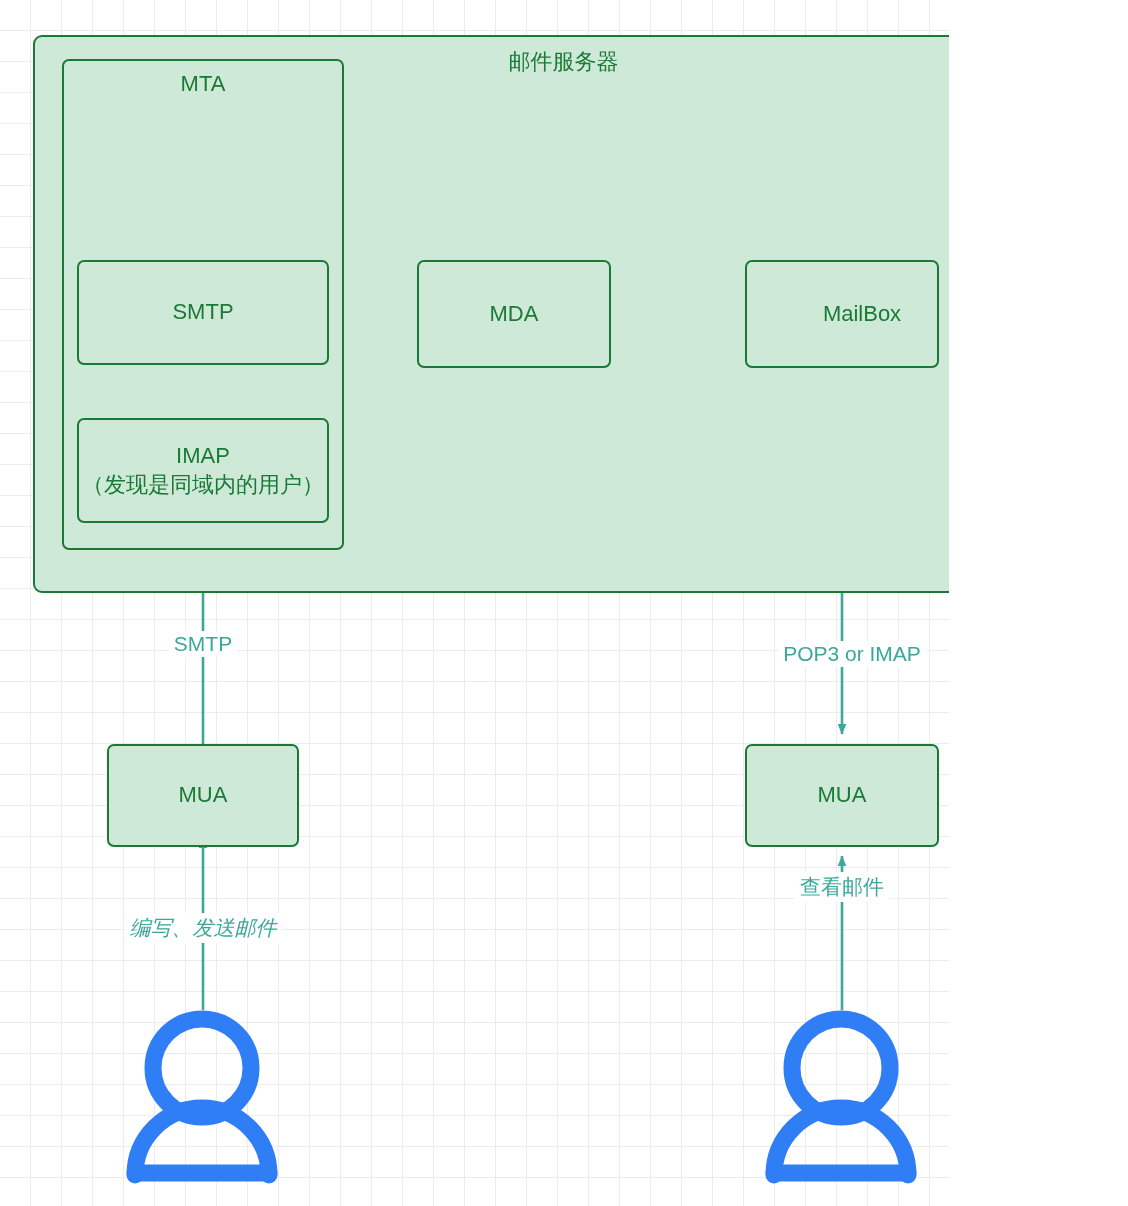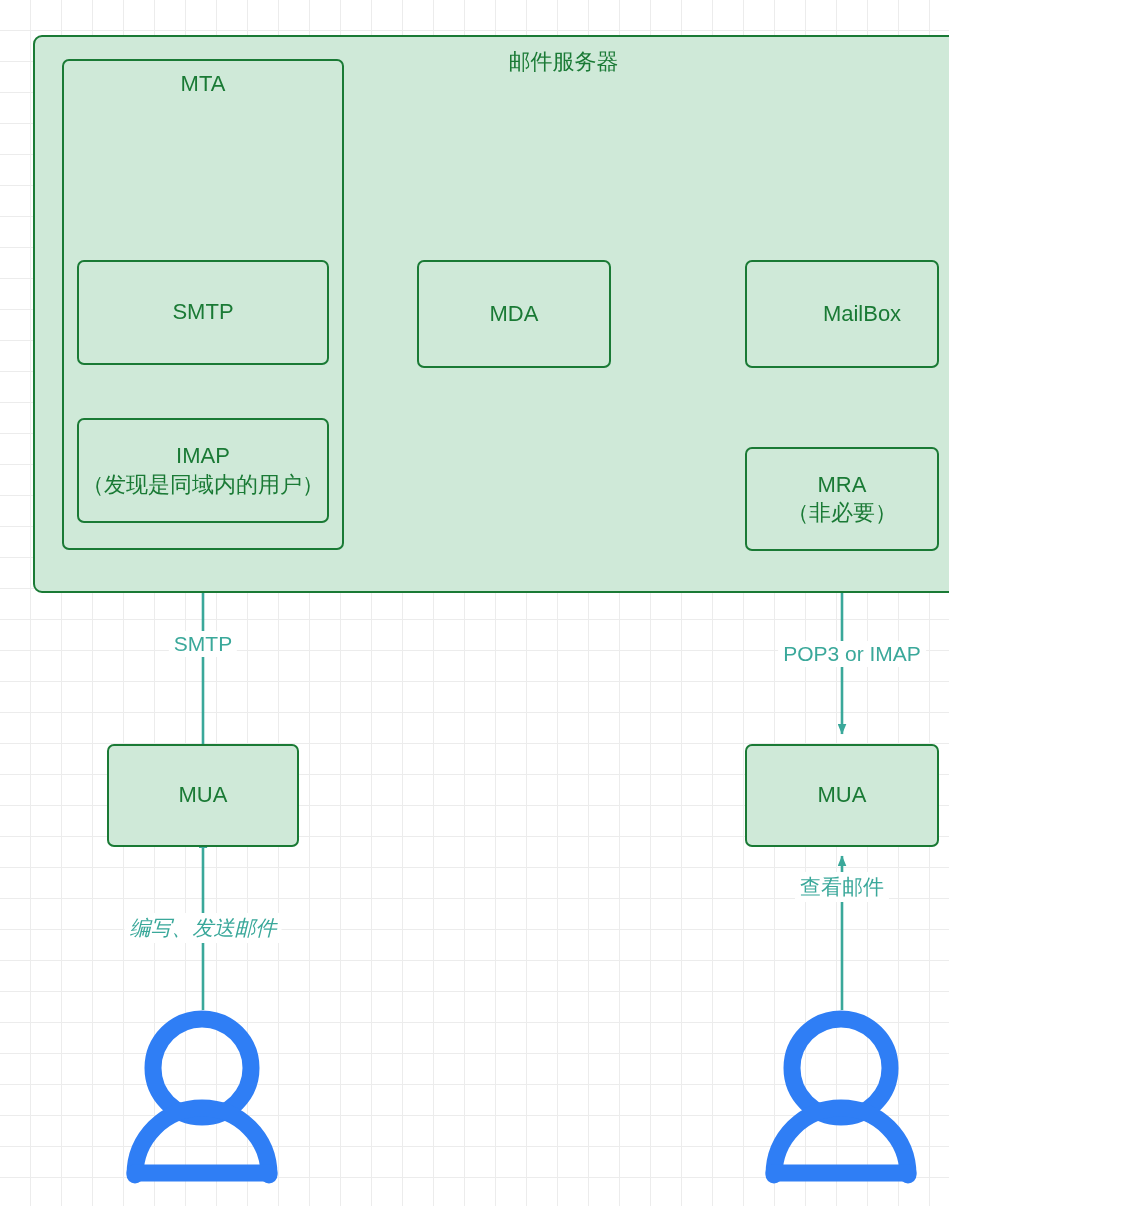--- a/index.html
+++ b/index.html
@@ -150,22 +150,20 @@
 
   <div class="node smtp-box">SMTP</div>
 
   <div class="node smtpd-box">IMAP
 （发现是同域内的用户）</div>
 
   <div class="node mda-box">MDA</div>
 
   <div class="node mailbox-box">MailBox</div>
 
-  <div class="node mra-box">MRA
-（非必要）</div>
 
   <div class="node mua-left-box">MUA</div>
 
   <div class="node mua-right-box">MUA</div>
 
   <div class="edge-label lbl-smtp">SMTP</div>
 
   <div class="edge-label lbl-pop3">POP3 or IMAP</div>
 
   <div class="edge-label lbl-compose">编写、发送邮件</div>

